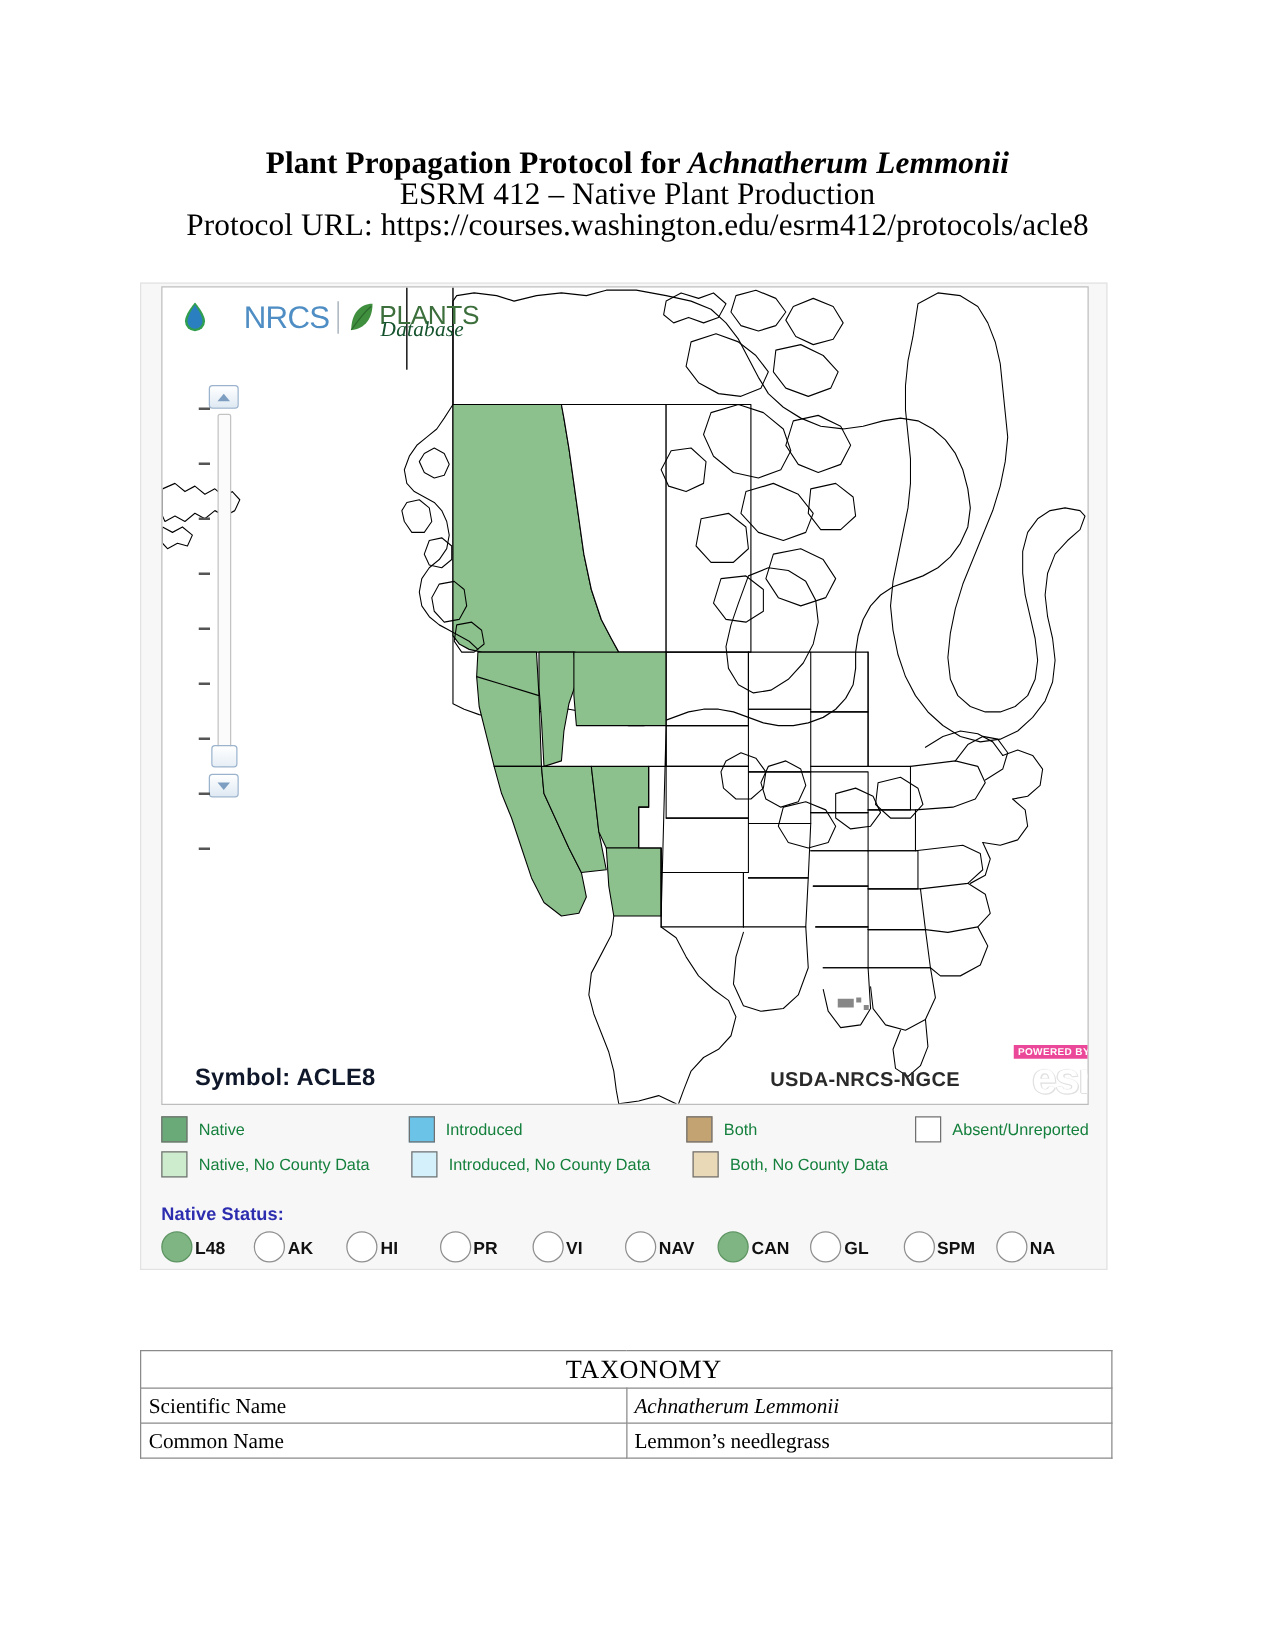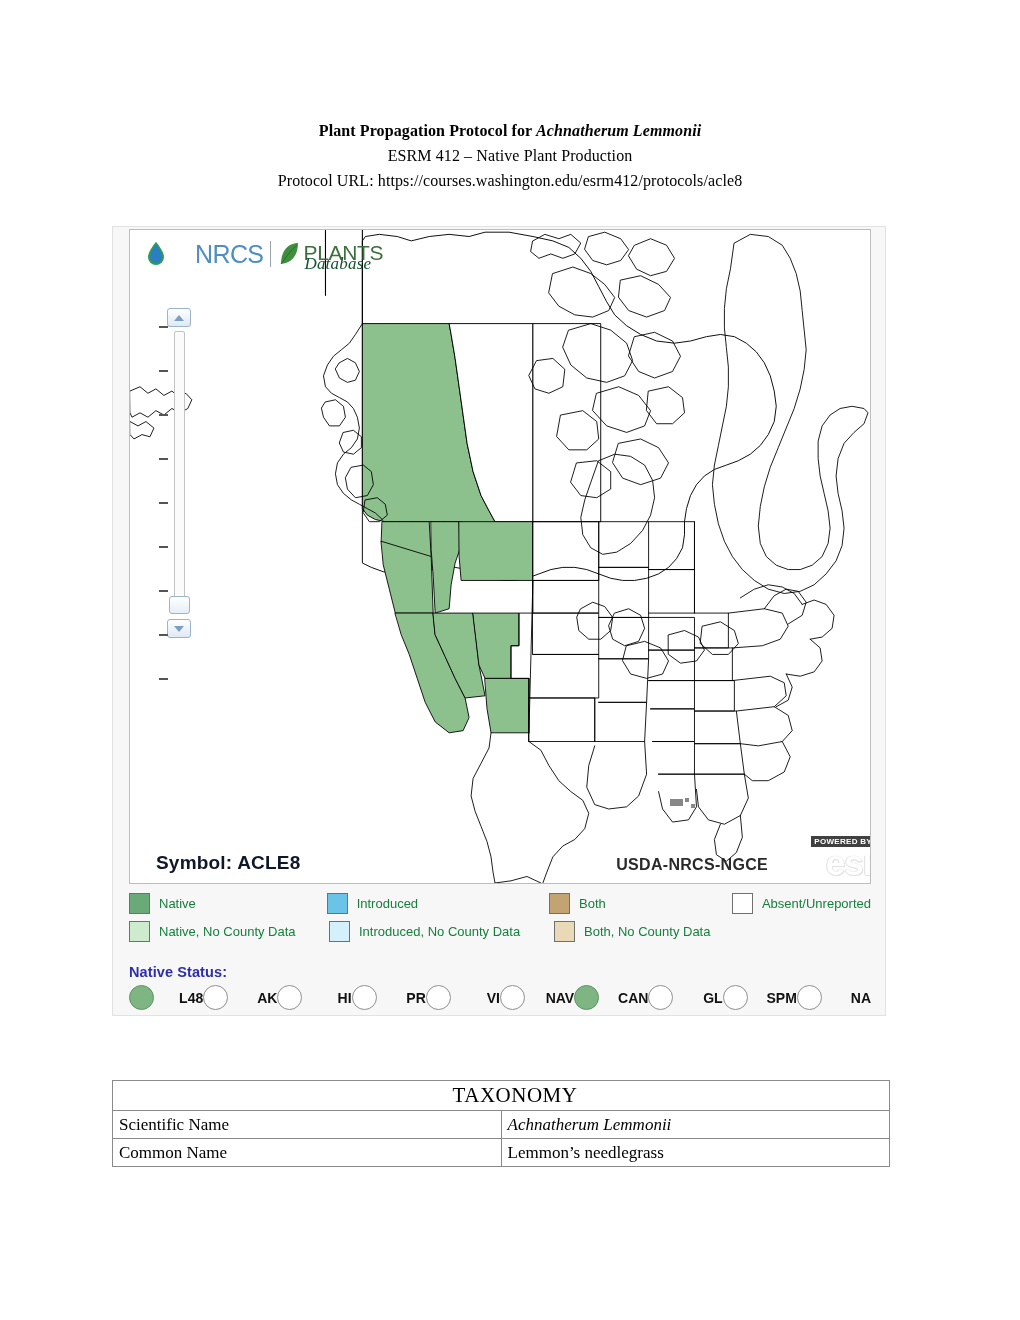--- a/index.html
+++ b/index.html
@@ -1,20 +1,20 @@
 <!DOCTYPE html>
 <html><head>
 <meta charset="utf-8">
 <style>
   html,body{margin:0;padding:0;background:#ffffff;}
   body{width:1020px;height:1320px;position:relative;font-family:"Liberation Serif",serif;color:#000;}
 
   
   .doc-header{position:absolute;left:0;top:118px;width:1020px;text-align:center;}
-  .doc-header .line{font-size:16px;line-height:25px;letter-spacing:.1px;}
+  .doc-header .line{font-size:25px;line-height:25px;letter-spacing:.1px;}
   .doc-header .l1{font-weight:bold;}
   .doc-header .l1 .sci{font-style:italic;}
 
   
   .map-panel{position:absolute;left:112px;top:226px;width:774px;height:790px;
     background:#f7f7f7;border:1px solid #e2e2e2;box-sizing:border-box;}
 
   .map-frame{position:absolute;left:16px;top:2px;width:742px;height:655px;
     background:#ffffff;border:1px solid #bdbdbd;box-sizing:border-box;overflow:hidden;}
 
@@ -46,42 +46,42 @@
   .zoom-ticks i{display:block;width:9px;height:2px;background:#555;margin-bottom:42px;}
 
   
   .map-foot{position:absolute;left:16px;top:600px;width:742px;height:56px;z-index:7;}
   .symbol-txt{position:absolute;left:10px;top:22px;font-family:"Liberation Sans",sans-serif;
     font-size:19px;font-weight:bold;color:#0f172a;letter-spacing:.2px;}
   .agency-txt{position:absolute;right:120px;top:26px;font-family:"Liberation Sans",sans-serif;
     font-size:16px;font-weight:bold;color:#2a2a2a;letter-spacing:.3px;}
   .esri{position:absolute;right:4px;top:6px;width:108px;height:46px;}
   .esri .pb{position:absolute;right:2px;top:0;font-family:"Liberation Sans",sans-serif;
-    font-size:8px;font-weight:bold;color:#ffffff;background:#404040;padding:1px 10px 1px 3px;letter-spacing:.3px;}
+    font-size:8px;font-weight:bold;color:#ffffff;background:#ec4899;padding:1px 10px 1px 3px;letter-spacing:.3px;}
   .esri .mark{position:absolute;right:0;top:9px;font-family:"Liberation Sans",sans-serif;
     font-size:35px;font-weight:bold;color:#ffffff;letter-spacing:-1px;line-height:35px;
     text-shadow:0 0 1px #cfcfcf, 1px 1px 0 #e4e4e4, -1px 0 0 #e4e4e4, 0 1px 0 #e4e4e4;}
 
   
   .scale-blob{position:absolute;left:540px;top:566px;z-index:4;opacity:.72;}
 
   
   .legend{position:absolute;left:16px;top:666px;width:742px;}
   .legend-row{display:flex;margin-bottom:7px;}
   .legend-item{display:flex;align-items:center;}
   .legend-item .sw{width:21px;height:21px;border:1px solid #707070;box-sizing:border-box;flex:none;}
   .legend-item .lb{font-family:"Liberation Sans",sans-serif;font-size:13px;color:#15803d;margin-left:9px;white-space:nowrap;}
   .c0{width:200px;} .c1{width:225px;} .c2{width:185px;} .c3{width:auto;}
 
   
   .nstatus{position:absolute;left:16px;top:737px;width:742px;}
   .nstatus .title{font-family:"Liberation Sans",sans-serif;font-size:14.5px;font-weight:bold;
     color:#2d2db0;letter-spacing:.1px;}
   .nstatus .chips{display:flex;align-items:center;margin-top:5px;}
-  .chip{display:flex;align-items:center;width:78px;justify-content:space-between;}
+  .chip{display:flex;align-items:center;width:78px;}
   .chip .dot{width:25px;height:25px;border-radius:50%;border:1px solid #8f8f8f;box-sizing:border-box;
     background:#ffffff;flex:none;}
   .chip .dot.on{background:#7fb583;border-color:#5d9462;}
   .chip .cl{font-family:"Liberation Sans",sans-serif;font-size:14px;font-weight:bold;color:#111;margin-left:2px;}
 
   
   .tax{position:absolute;left:112px;top:1080px;width:778px;border-collapse:collapse;
     table-layout:fixed;}
   .tax td{border:1px solid #8a8a8a;padding:1px 6px;vertical-align:middle;}
   .tax .hdr{text-align:center;font-weight:normal;font-size:21px;letter-spacing:.5px;height:27px;padding-left:34px;}

